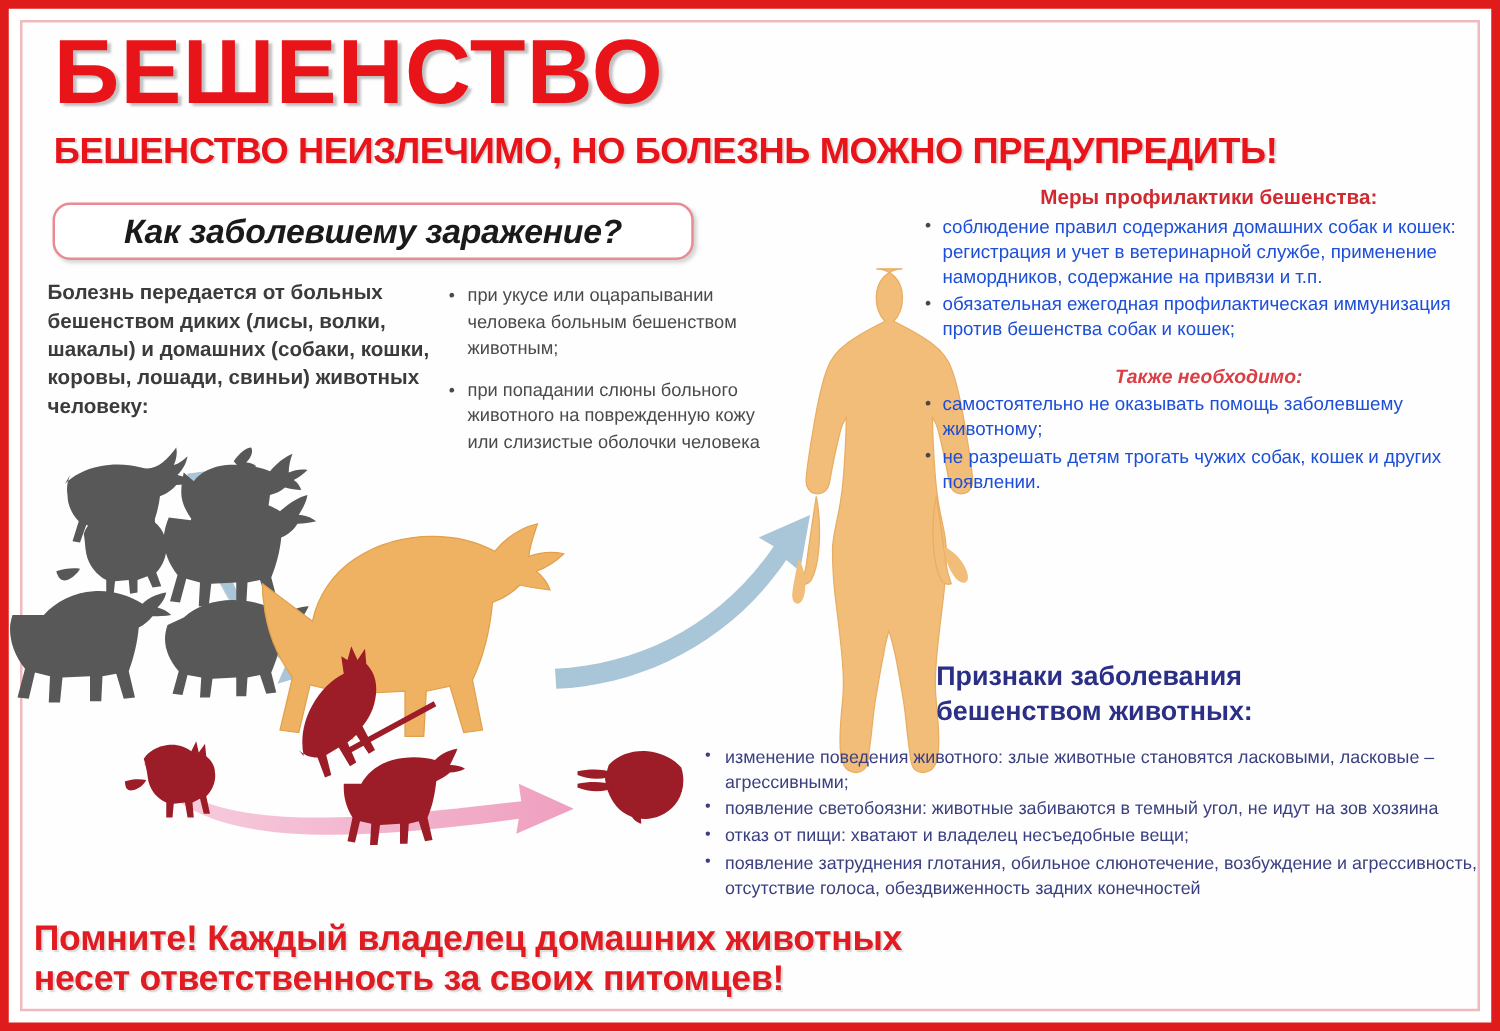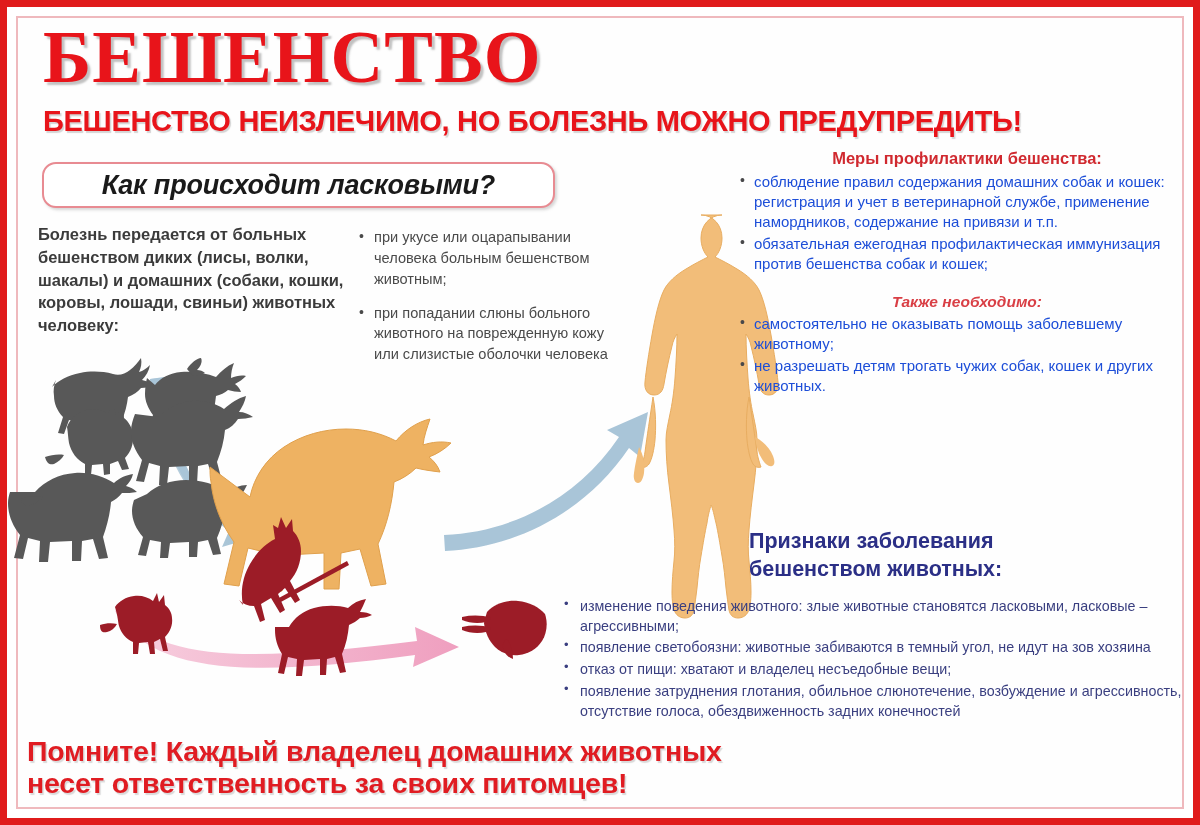--- a/index.html
+++ b/index.html
@@ -27,21 +27,21 @@
 
   
   .title-main {
     position: absolute;
     left: 36px; top: 14px;
     font-size: 73px;
     font-weight: bold;
     letter-spacing: 1px;
     color: #e8141a;
     text-shadow: 3px 3px 2px rgba(120,120,120,0.45);
-    font-family: Liberation Serif, serif;
+    font-family: Liberation Sans, sans-serif;
     line-height: 1;
   }
   .title-sub {
     position: absolute;
     left: 36px; top: 98px;
     width: 1130px;
     font-size: 29px;
     font-weight: bold;
     color: #e8141a;
     letter-spacing: -0.3px;
@@ -320,40 +320,40 @@
       <path d="M455 610 c10-2 20-2 29 1 -1 2-3 3-5 4 -8 2-17 1-24-2z"></path>
       <path d="M455 620 c10-2 20-2 29 1 -1 2-3 3-5 4 -8 2-17 1-24-2z"></path>
       <path d="M500 632 c4 6 6 13 6 20 -4-1-7-4-9-8 -2-4-2-8 3-12z"></path>
     </g>
   </svg>
 
   <div class="title-main">БЕШЕНСТВО</div>
   <div class="title-sub">БЕШЕНСТВО НЕИЗЛЕЧИМО, НО БОЛЕЗНЬ МОЖНО ПРЕДУПРЕДИТЬ!</div>
 
   <div class="question-box">
-    <span>Как происходит ласковыми?</span>
+    <span>Как заболевшему заражение?</span>
   </div>
 
   <div class="intro-text">Болезнь передается от больных бешенством  диких (лисы, волки, шакалы) и  домашних (собаки, кошки, коровы, лошади, свиньи) животных  человеку:</div>
 
   <ul class="transmission">
     <li>при укусе   или оцарапывании человека больным бешенством животным;</li>
     <li>при попадании слюны больного животного на поврежденную кожу или слизистые оболочки человека</li>
   </ul>
 
   <div class="prev-head">Меры профилактики бешенства:</div>
   <ul class="prev-list">
     <li>соблюдение правил содержания домашних собак и кошек: регистрация и учет в ветеринарной службе, применение намордников, содержание на привязи и т.п.</li>
     <li>обязательная ежегодная профилактическая иммунизация против бешенства собак и кошек;</li>
   </ul>
 
   <div class="also-head">Также необходимо:</div>
   <ul class="also-list">
     <li>самостоятельно не оказывать помощь заболевшему животному;</li>
-    <li>не разрешать детям трогать чужих собак, кошек и других животных.</li>
+    <li>не разрешать детям трогать чужих собак, кошек и других появлении.</li>
   </ul>
 
   <div class="signs-head">
     <span>Признаки заболевания</span><br>
     <span>бешенством животных:</span>
   </div>
   <ul class="signs-list">
     <li>изменение поведения животного: злые животные становятся ласковыми, ласковые – агрессивными;</li>
     <li>появление светобоязни: животные забиваются в темный угол, не идут на зов хозяина</li>
     <li>отказ от пищи: хватают и владелец несъедобные вещи;</li>

